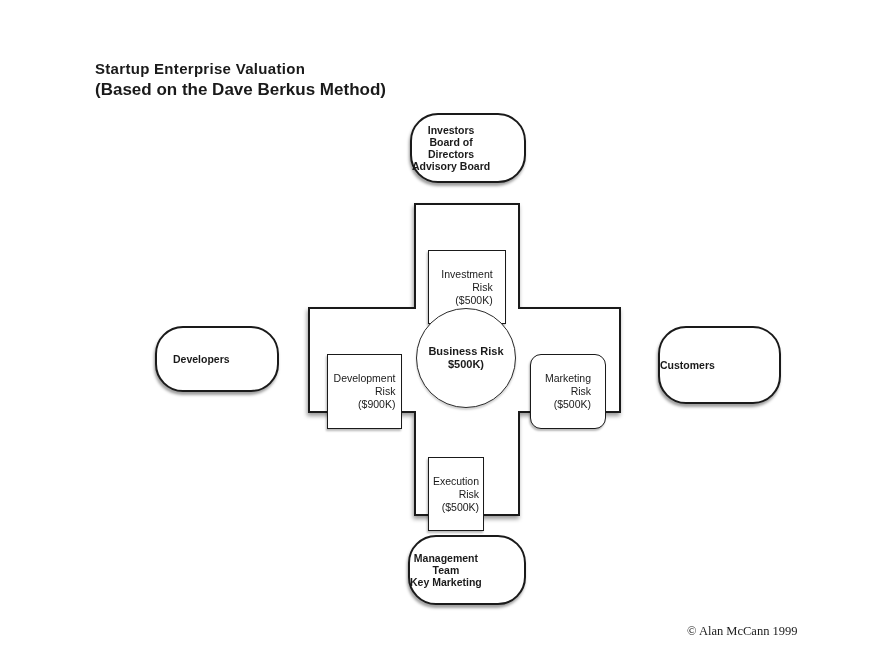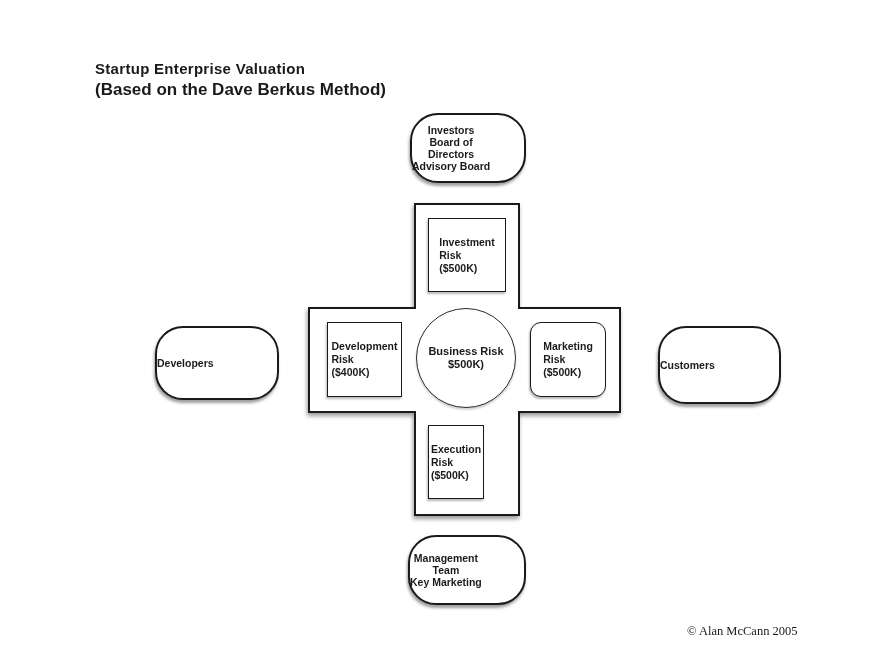--- a/index.html
+++ b/index.html
@@ -63,25 +63,26 @@
   }
   .risk-box {
     position: absolute;
     box-sizing: border-box;
     background: #ffffff;
     border: 1.5px solid #1a1a1a;
     box-shadow: -1px 2px 2px rgba(0,0,0,0.28);
     display: flex;
     align-items: center;
     justify-content: center;
-    text-align: left;
+    text-align: right;
     font-size: 10.5px;
-    font-weight: 700;
+    font-weight: 400;
     line-height: 13px;
     white-space: pre-line;
+    margin-top: 32px;
   }
   .center-circle {
     position: absolute;
     left: 416px;
     top: 308px;
     width: 100px;
     height: 100px;
     box-sizing: border-box;
     background: #ffffff;
     border: 1px solid #2a2a2a;
@@ -90,21 +91,21 @@
     display: flex;
     align-items: center;
     justify-content: center;
     text-align: center;
     font-size: 11px;
     font-weight: 700;
     line-height: 13px;
     white-space: pre-line;
   }
   .node-top    { left: 410px; top: 113px; width: 116px; height: 70px; }
-  .node-left   { left: 155px; top: 326px; width: 124px; height: 74px; }
+  .node-left   { left: 155px; top: 326px; width: 124px; height: 66px; padding-left: 16px; }
   .node-right  { left: 658px; top: 326px; width: 123px; height: 78px; }
   .node-bottom { left: 408px; top: 535px; width: 118px; height: 70px; }
 
   .box-top     { left: 428px; top: 218px; width: 78px; height: 74px; }
   .box-left    { left: 327px; top: 322px; width: 75px; height: 75px; }
   .box-right   { left: 530px; top: 322px; width: 76px; height: 75px; border-radius: 11px; }
   .box-bottom  { left: 428px; top: 425px; width: 56px; height: 74px; }
 
   .copyright {
     position: absolute;
@@ -130,21 +131,21 @@
   </svg>
 
   <div class="risk-box box-top">
     <span>Investment
 Risk
 ($500K)</span>
   </div>
   <div class="risk-box box-left">
     <span>Development
 Risk
-($400K)</span>
+($900K)</span>
   </div>
   <div class="risk-box box-right">
     <span>Marketing
 Risk
 ($500K)</span>
   </div>
   <div class="risk-box box-bottom">
     <span>Execution
 Risk
 ($500K)</span>
@@ -166,15 +167,15 @@
   </div>
   <div class="stadium node-right">
     <span>Customers</span>
   </div>
   <div class="stadium node-bottom">
     <span>Management
 Team
 Key Marketing</span>
   </div>
 
-  <div class="copyright">© Alan McCann 2005</div>
+  <div class="copyright">© Alan McCann 1999</div>
 
 </div>
 
 </body></html>

